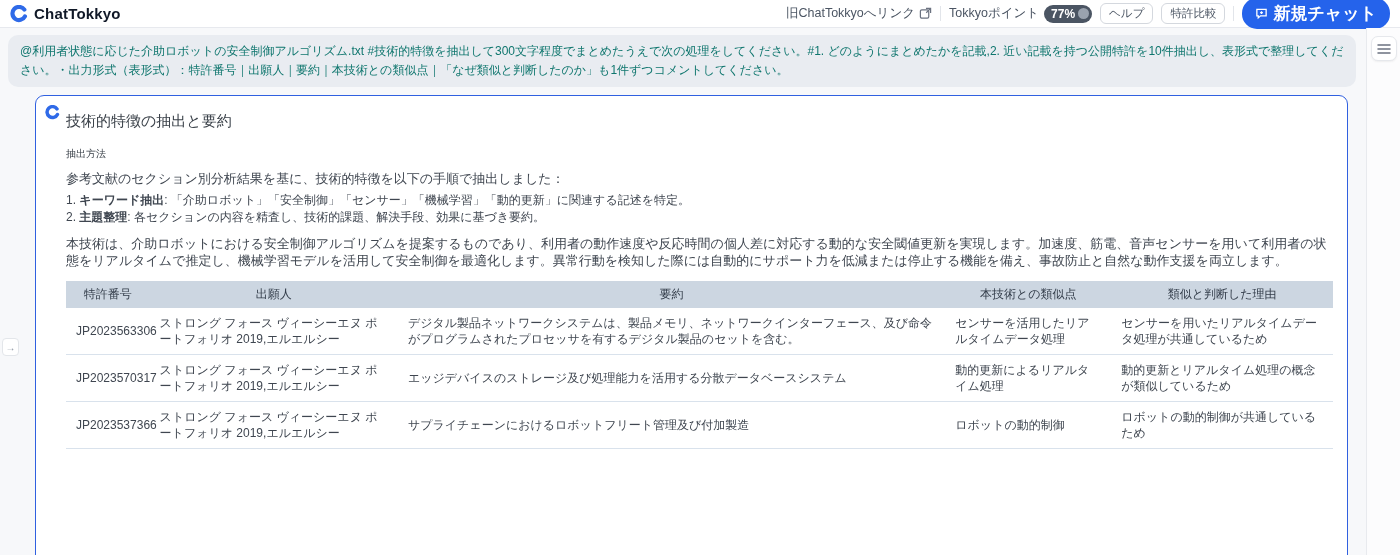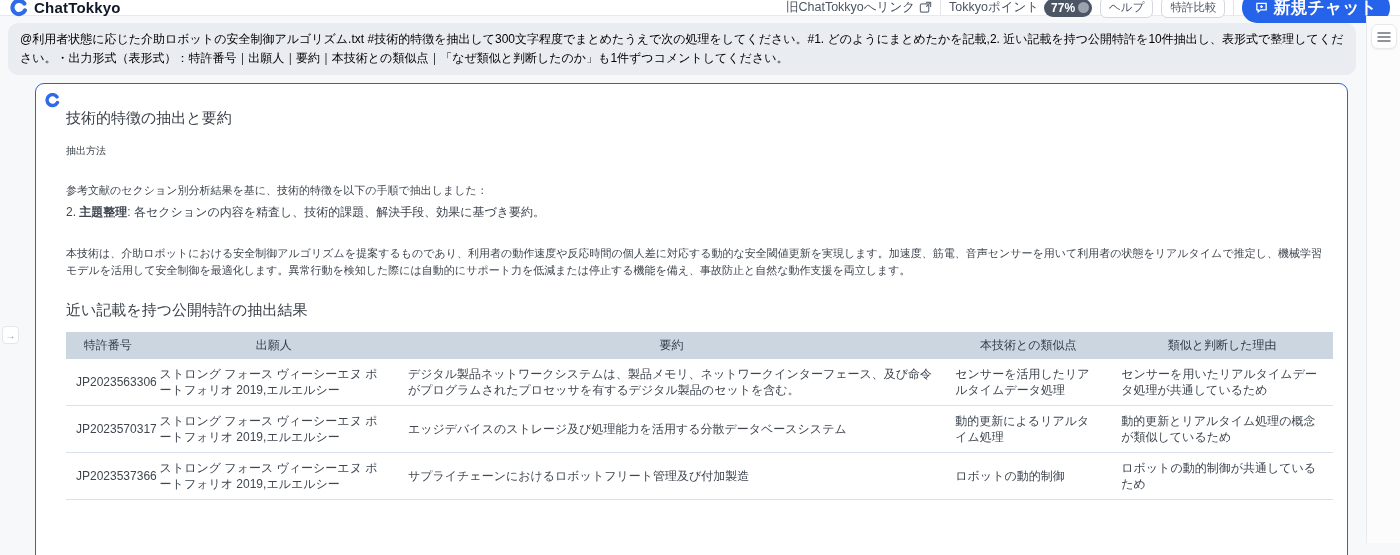--- a/index.html
+++ b/index.html
@@ -1,59 +1,59 @@
 <!DOCTYPE html>
 <html><head>
 <meta charset="utf-8">
 <style>
   * { margin:0; padding:0; box-sizing:border-box; }
   html,body { width:1400px; height:555px; overflow:hidden; background:#f7f8fa;
     font-family:"Liberation Sans","DejaVu Sans",sans-serif; color:#3f4650; }
 
   
-  .app-header { height:16px; background:#ffffff; border-bottom:1px solid #e7e9ee;
+  .app-header { height:28px; background:#ffffff; border-bottom:1px solid #e7e9ee;
     display:flex; align-items:center; justify-content:space-between; padding:0 10px; }
   .brand { display:flex; align-items:center; gap:6px; }
   .brand-title { font-size:15px; font-weight:700; color:#101827; letter-spacing:.2px; }
   .hdr-right { display:flex; align-items:center; gap:8px; font-size:12.5px; color:#4b5563; }
   .hdr-link { display:flex; align-items:center; gap:4px; cursor:pointer; color:#4b5563; }
   .vdiv { width:1px; height:15px; background:#e2e5ea; }
   .points { display:flex; align-items:center; gap:5px; }
   .points-badge { display:flex; align-items:center; gap:3px; background:#4b5563;
     border-radius:9px; padding:2px 3px 2px 7px; }
   .points-badge .pct { color:#ffffff; font-size:12px; font-weight:700; }
   .points-badge .knob { width:11px; height:11px; border-radius:50%; background:#9aa3af; }
   .pill-btn { background:#ffffff; border:1px solid #d4d8de; border-radius:6px;
     padding:2px 8px; font-size:11.5px; color:#4b5563; cursor:pointer; }
   .new-chat-btn { display:flex; align-items:center; gap:5px; background:#2563eb; color:#fff;
     border:none; border-radius:15px; padding:4px 13px; font-size:17px; font-weight:700; cursor:pointer; }
 
   
   .main-wrap { display:flex; height:527px; position:relative; }
   .chat-col { flex:1; padding:7px 10px 0 8px; }
   .user-bubble { background:#e9ecf1; border-radius:10px; padding:7px 12px; font-size:12px;
-    line-height:1.6; color:#000000; }
+    line-height:1.6; color:#0f766e; }
   .right-rail { width:34px; background:#fcfcfd; border-left:1px solid #e8eaee;
     display:flex; justify-content:center; }
   .hamburger-btn { margin-top:8px; width:26px; height:25px; background:#fff;
     border:1px solid #e6e8ec; border-radius:7px; box-shadow:0 1px 2px rgba(0,0,0,.06);
     display:flex; align-items:center; justify-content:center; cursor:pointer; }
   .expand-btn { position:absolute; left:2px; top:310px; width:17px; height:18px; background:#fff;
     border:1px solid #e3e6ea; border-radius:4px; color:#8a93a0; font-size:10px;
     display:flex; align-items:center; justify-content:center; cursor:pointer; }
 
   
   .response-card { margin:8px 8px 0 27px; background:#ffffff; border:1.5px solid #3060e0;
     border-radius:9px; padding:9px 14px 40px 30px; min-height:560px; position:relative; }
   .card-avatar { position:absolute; left:9px; top:9px; }
   .h-main { font-size:15px; font-weight:500; color:#3a4149; }
   .h-sub  { font-size:10px; font-weight:500; color:#3a4149; }
-  .t1 { margin-top:16px; }
+  .t1 { margin-top:7px; }
   .t2 { margin-top:16px; }
-  .body-p { font-size:11px; line-height:17px; color:#3f4650; margin-top:24px; }
+  .body-p { font-size:13px; line-height:17px; color:#3f4650; margin-top:9px; }
   .steps { margin-top:5px; }
   .step { font-size:12px; line-height:17px; color:#3f4650; }
   .step b { font-weight:700; }
   .t3 { margin-top:22px; }
 
   
   table.pat { width:100%; border-collapse:collapse; margin-top:12px; table-layout:fixed; }
   table.pat th { background:#ccd6e1; color:#323c49; font-size:12px; font-weight:500;
     padding:5px 10px; text-align:center; }
   table.pat td { font-size:12px; color:#3f4650; line-height:16px; padding:7px 10px;
@@ -113,26 +113,26 @@
       <span class="card-avatar">
         <svg width="15" height="15" viewBox="0 0 20 20">
           <path d="M16 5.2 A7.3 7.3 0 1 0 16.6 12.6" stroke="#2f6ae8" stroke-width="4.6" fill="none" stroke-linecap="round"></path>
         </svg>
       </span>
 
       <div class="h-main t1">技術的特徴の抽出と要約</div>
       <div class="h-sub t2">抽出方法</div>
       <p class="body-p">参考文献のセクション別分析結果を基に、技術的特徴を以下の手順で抽出しました：</p>
       <div class="steps">
+          <div class="step"><span>1. </span><b>キーワード抽出</b><span>: 「介助ロボット」「安全制御」「センサー」「機械学習」「動的更新」に関連する記述を特定。</span></div>
           <div class="step"><span>2. </span><b>主題整理</b><span>: 各セクションの内容を精査し、技術的課題、解決手段、効果に基づき要約。</span></div>
         </div>
 
       <p class="body-p">本技術は、介助ロボットにおける安全制御アルゴリズムを提案するものであり、利用者の動作速度や反応時間の個人差に対応する動的な安全閾値更新を実現します。加速度、筋電、音声センサーを用いて利用者の状態をリアルタイムで推定し、機械学習モデルを活用して安全制御を最適化します。異常行動を検知した際には自動的にサポート力を低減または停止する機能を備え、事故防止と自然な動作支援を両立します。</p>
 
-      <div class="h-main t3">近い記載を持つ公開特許の抽出結果</div>
       <table class="pat">
         <colgroup>
           <col style="width:6.6%">
             <col style="width:19.6%">
             <col style="width:43.2%">
           <col style="width:13.1%">
             <col style="width:17.5%">
         </colgroup>
         <thead>
             <tr>

